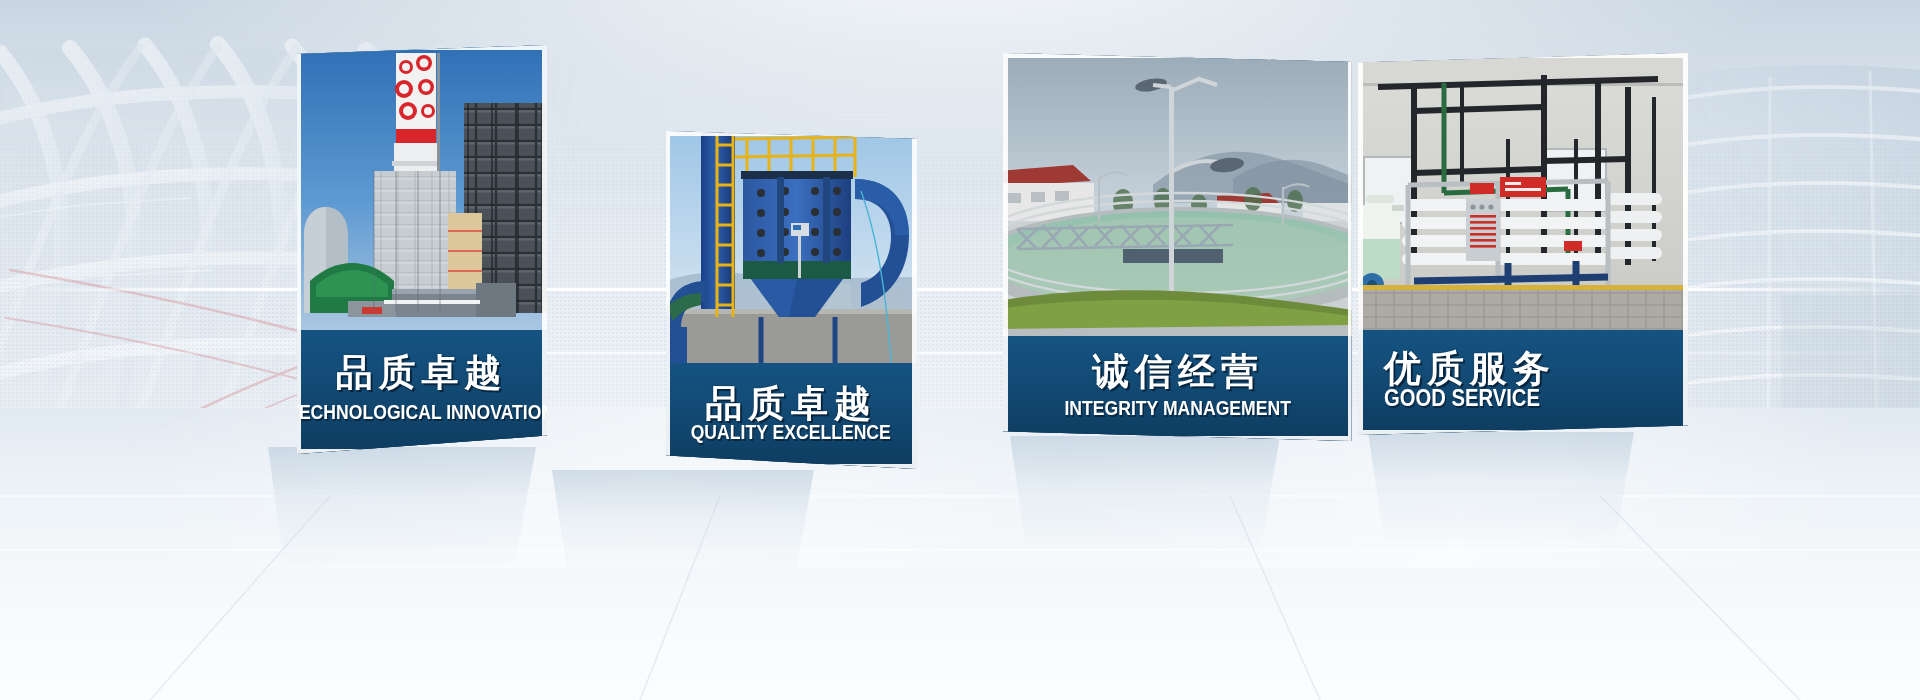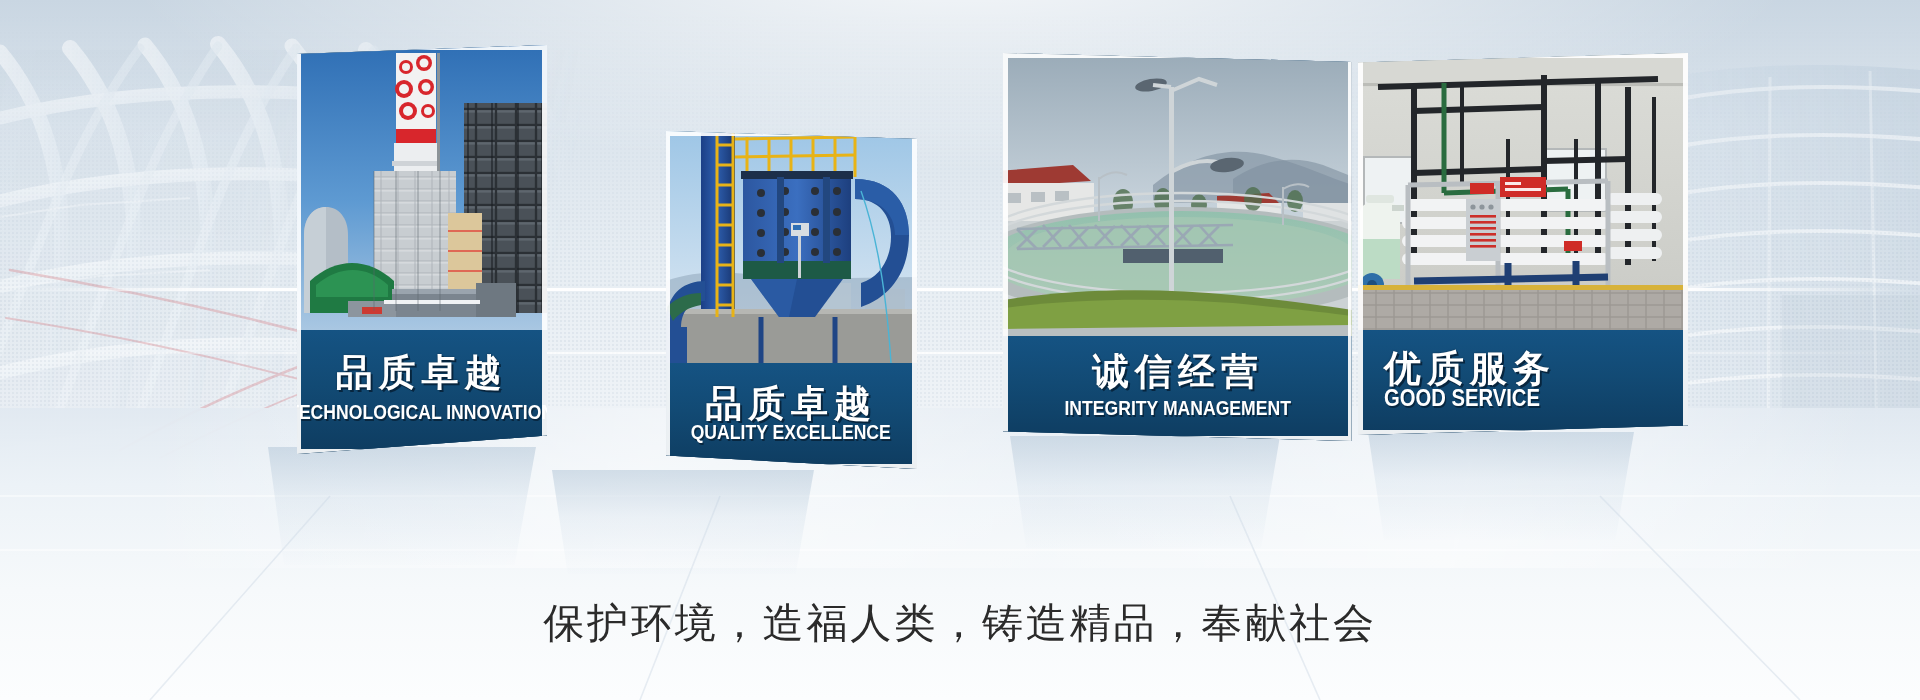--- a/index.html
+++ b/index.html
@@ -670,15 +670,14 @@
         <div class="caption" style="height:105px;padding-bottom:6px;align-items:flex-start;padding-left:26px;">
           <div class="cap-cn" style="font-size:37px;">优质服务</div>
           <div class="cap-en" style="font-size:23px;transform-origin:left center;">GOOD SERVICE</div>
         </div>
       </div>
       <div class="card-frame"></div>
     </div>
 
   </div>
 
-  <div class="tagline">保护环境，造福人类，铸造精品，奉献社会</div>
 
 </div>
 
 </body></html>

